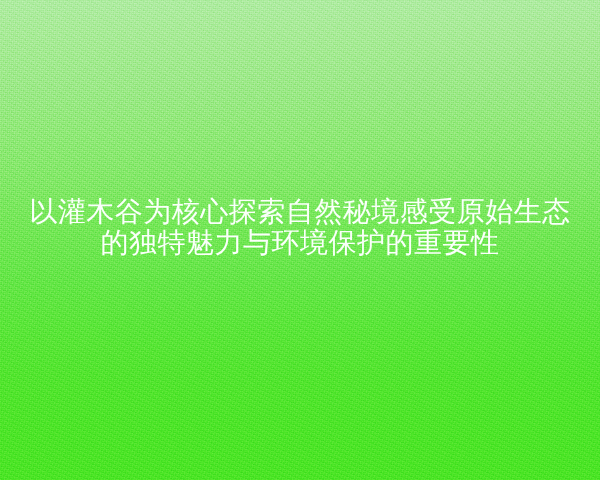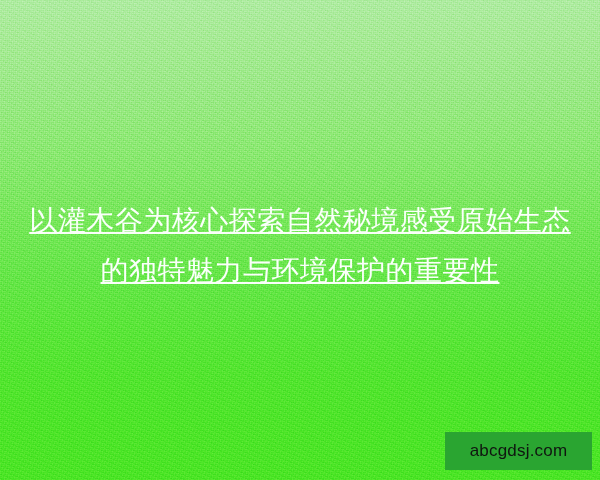--- a/index.html
+++ b/index.html
@@ -57,29 +57,28 @@
 
   
   .headline {
     position: absolute;
     left: 0;
     right: 0;
     top: 196px;
     text-align: center;
     color: #fafffa;
     font-size: 28px;
-    line-height: 50px;
+    line-height: 31px;
     letter-spacing: 0.5px;
     font-weight: 400;
     padding: 0 26px;
     box-sizing: border-box;
     white-space: normal;
     word-break: break-all;
     font-family: "DejaVu Sans", "Liberation Sans", sans-serif;
-    text-decoration: underline;
   }
 
   
   .watermark {
     position: absolute;
     left: 445px;
     top: 432px;
     width: 147px;
     height: 38px;
     background: #2aa531;
@@ -98,17 +97,14 @@
 <body>
 
 <div id="canvas">
 
   <div class="bg-gradient"></div>
   <div class="bg-noise"></div>
   <div class="bg-noise2"></div>
 
   <div class="headline">以灌木谷为核心探索自然秘境感受原始生态的独特魅力与环境保护的重要性</div>
 
-  <div class="watermark">
-    <span class="watermark-text">abcgdsj.com</span>
-  </div>
 
 </div>
 
 </body></html>

